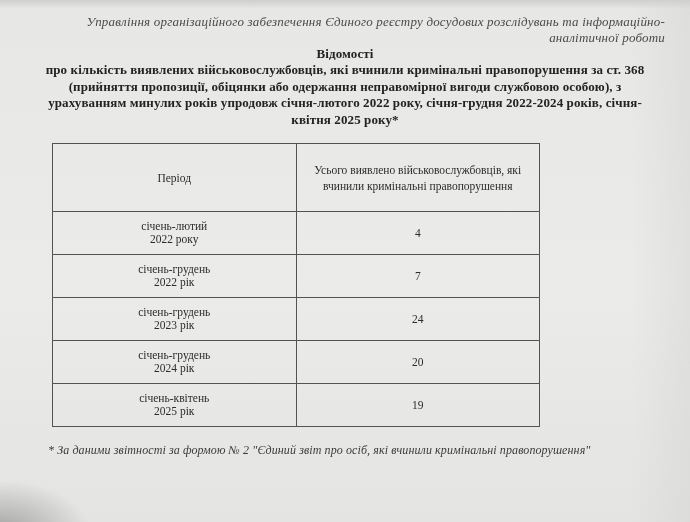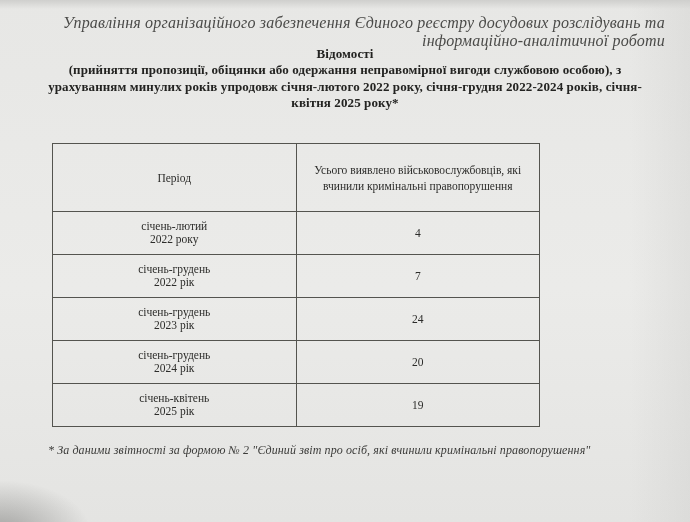--- a/index.html
+++ b/index.html
@@ -20,21 +20,21 @@
       linear-gradient(270deg, rgba(200,200,198,0.30), rgba(200,200,198,0) 60px),
       linear-gradient(180deg, #e7e7e5 0%, #ebebe9 55%, #e4e4e2 100%);
   }
   .doc-header {
     position: absolute;
     top: 14px;
     left: 0;
     right: 25px;
     text-align: right;
     font-style: italic;
-    font-size: 16px;
+    font-size: 13px;
     letter-spacing: 0.2px;
     color: #4a4a48;
     padding-left: 48px;
   }
   .doc-title {
     position: absolute;
     top: 46px;
     left: 0;
     width: 100%;
     text-align: center;
@@ -77,20 +77,21 @@
 </style>
 </head>
 <body>
 
 <div class="page">
 
   <div class="doc-header">Управління організаційного забезпечення Єдиного реєстру досудових розслідувань та інформаційно-аналітичної роботи</div>
 
   <div class="doc-title">
     <div class="t-line">Відомості</div>
+    <div class="t-line">про кількість виявлених військовослужбовців, які вчинили кримінальні правопорушення за ст. 368</div>
     <div class="t-line">(прийняття пропозиції, обіцянки або одержання неправомірної вигоди службовою особою), з</div>
     <div class="t-line">урахуванням минулих років упродовж січня-лютого 2022 року, січня-грудня 2022-2024 років, січня-</div>
     <div class="t-line">квітня 2025 року*</div>
   </div>
 
   <table class="data-table">
     <thead>
       <tr>
         <th style="width:50%">Період</th>
         <th style="width:50%">Усього виявлено військовослужбовців, які вчинили кримінальні правопорушення</th>

